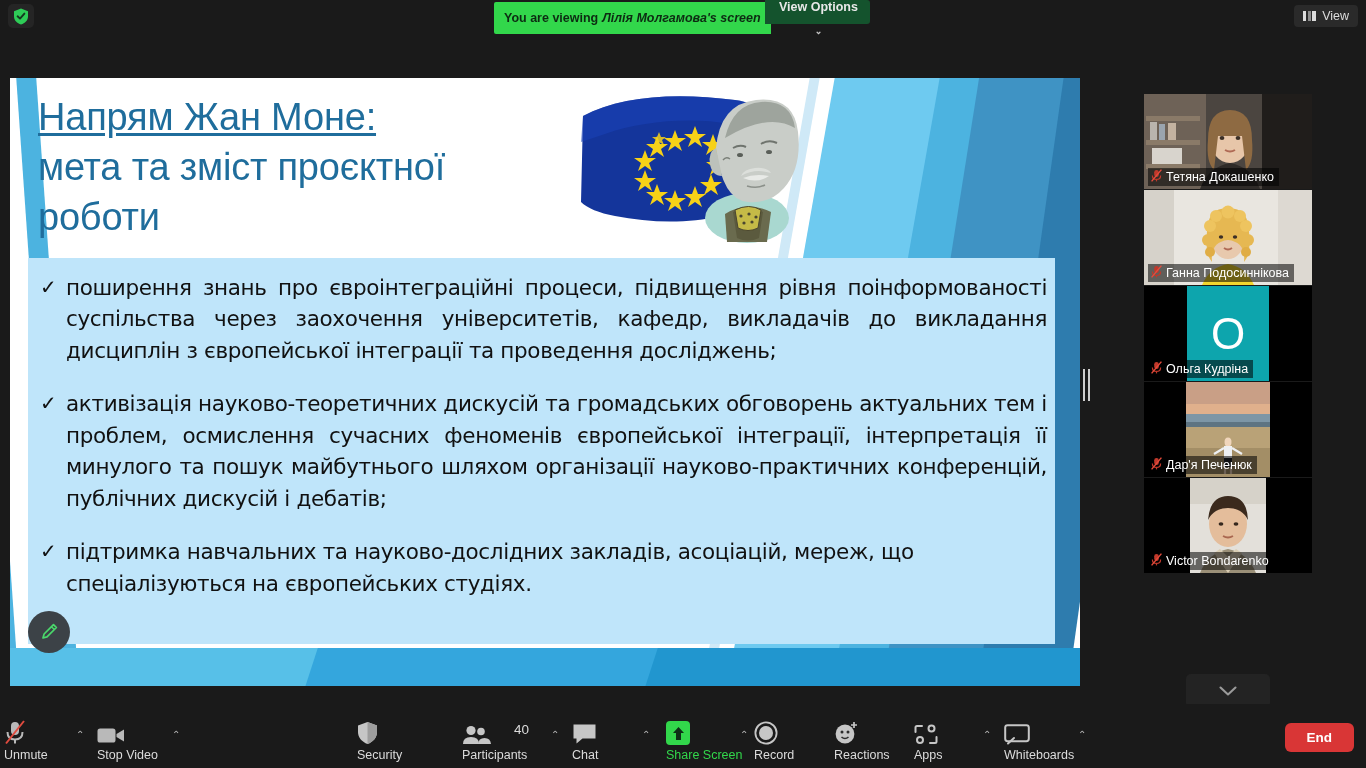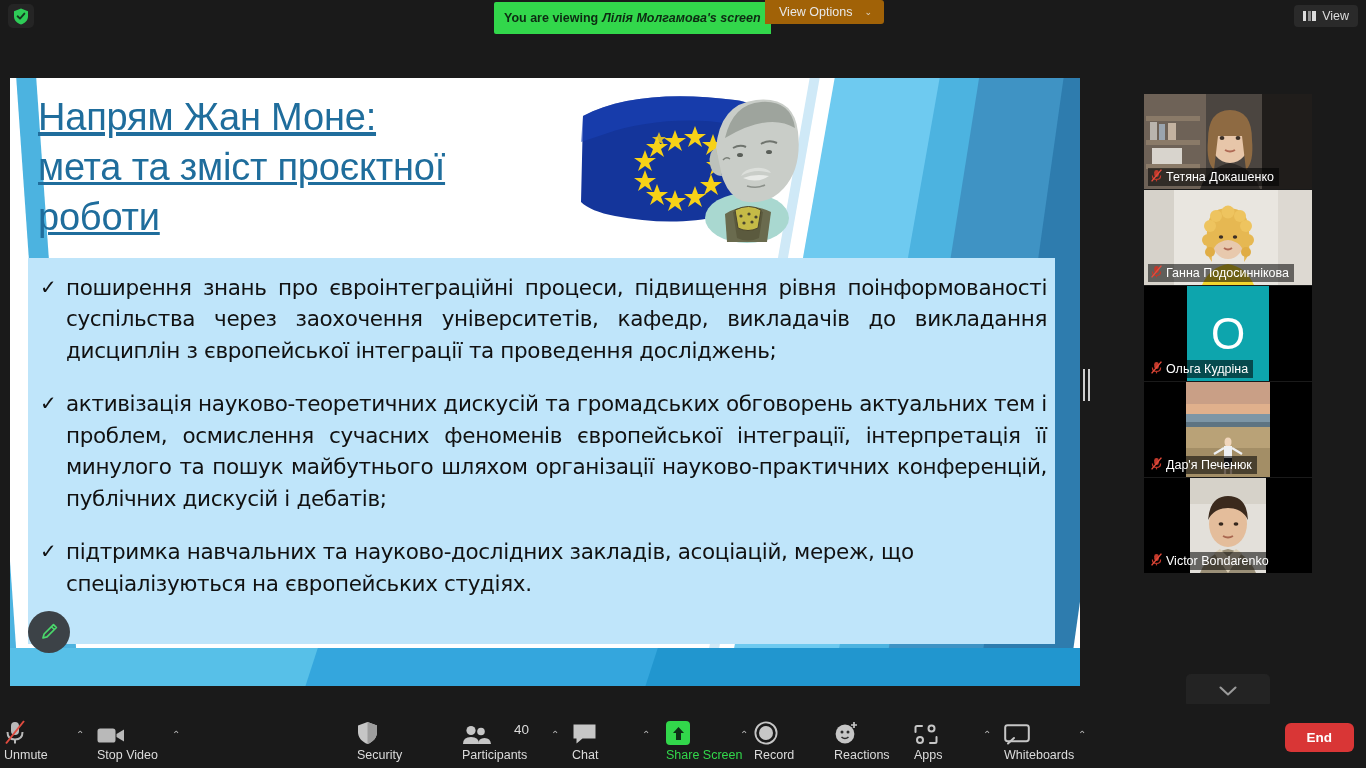--- a/index.html
+++ b/index.html
@@ -21,23 +21,23 @@
   .share-pill {
     position: absolute; left: 494px; top: 2px; height: 32px;
     background: #32d74b; color: #0d2b12;
     display: flex; align-items: center; padding: 12px 10px;
     font-size: 12.5px; font-weight: bold; white-space: nowrap;
     border-radius: 2px 0 0 2px;
   }
   .share-pill .nm { font-style: italic; margin-left: 4px; }
   .view-options {
     position: absolute; left: 765px; top: 0px; height: 24px;
-    background: #a16207; color: #e8e8e8;
+    background: #14532d; color: #e8e8e8;
     display: flex; align-items: center; gap: 12px; padding: 0 12px 0 14px;
-    font-size: 12.5px; font-weight: normal; border-radius: 0 3px 3px 0;
+    font-size: 12.5px; font-weight: bold; border-radius: 0 3px 3px 0; flex-direction: column;
   }
   .chev-sm { font-size: 9px; opacity: .85; }
   .view-btn {
     position: absolute; right: 8px; top: 5px; height: 22px;
     display: flex; align-items: center; gap: 6px;
     padding: 0 9px; background: #2a2a2a; border-radius: 4px;
     color: #dcdcdc; font-size: 12.5px;
   }
   .view-grid { display: flex; gap: 1.5px; align-items: center; }
   .view-grid i { display: block; width: 3px; height: 10px; background: #dcdcdc; }
@@ -60,21 +60,20 @@
   .d-lf2 { top: -40px; left: -10px; width: 40px; height: 760px; background: #ffffff; transform: skewX(4deg); }
 
   .d-bot1 { bottom: -10px; left: -40px; width: 700px; height: 48px; background: #57c0e8; transform: skewX(-18deg); }
   .d-bot2 { bottom: -10px; left: 300px; width: 560px; height: 48px; background: #34a6dd; transform: skewX(-18deg); }
   .d-bot3 { bottom: -10px; left: 640px; width: 520px; height: 48px; background: #2196cf; transform: skewX(-18deg); }
 
   .slide-title {
     position: absolute; left: 28px; top: 14px; width: 520px;
     color: #1f6d9c; font-size: 38px; line-height: 1.32; font-weight: normal;
     letter-spacing: -.2px;
-    text-decoration: underline;
   }
   .slide-title .u { text-decoration: underline; text-underline-offset: 3px; }
 
   .flag-art { position: absolute; left: 565px; top: 8px; width: 250px; height: 170px; }
 
   .content-box {
     position: absolute; left: 18px; top: 180px; width: 1027px; height: 386px;
     background: #bfe5fa;
   }
   .bullet { display: flex; padding: 0 8px 0 12px; }

